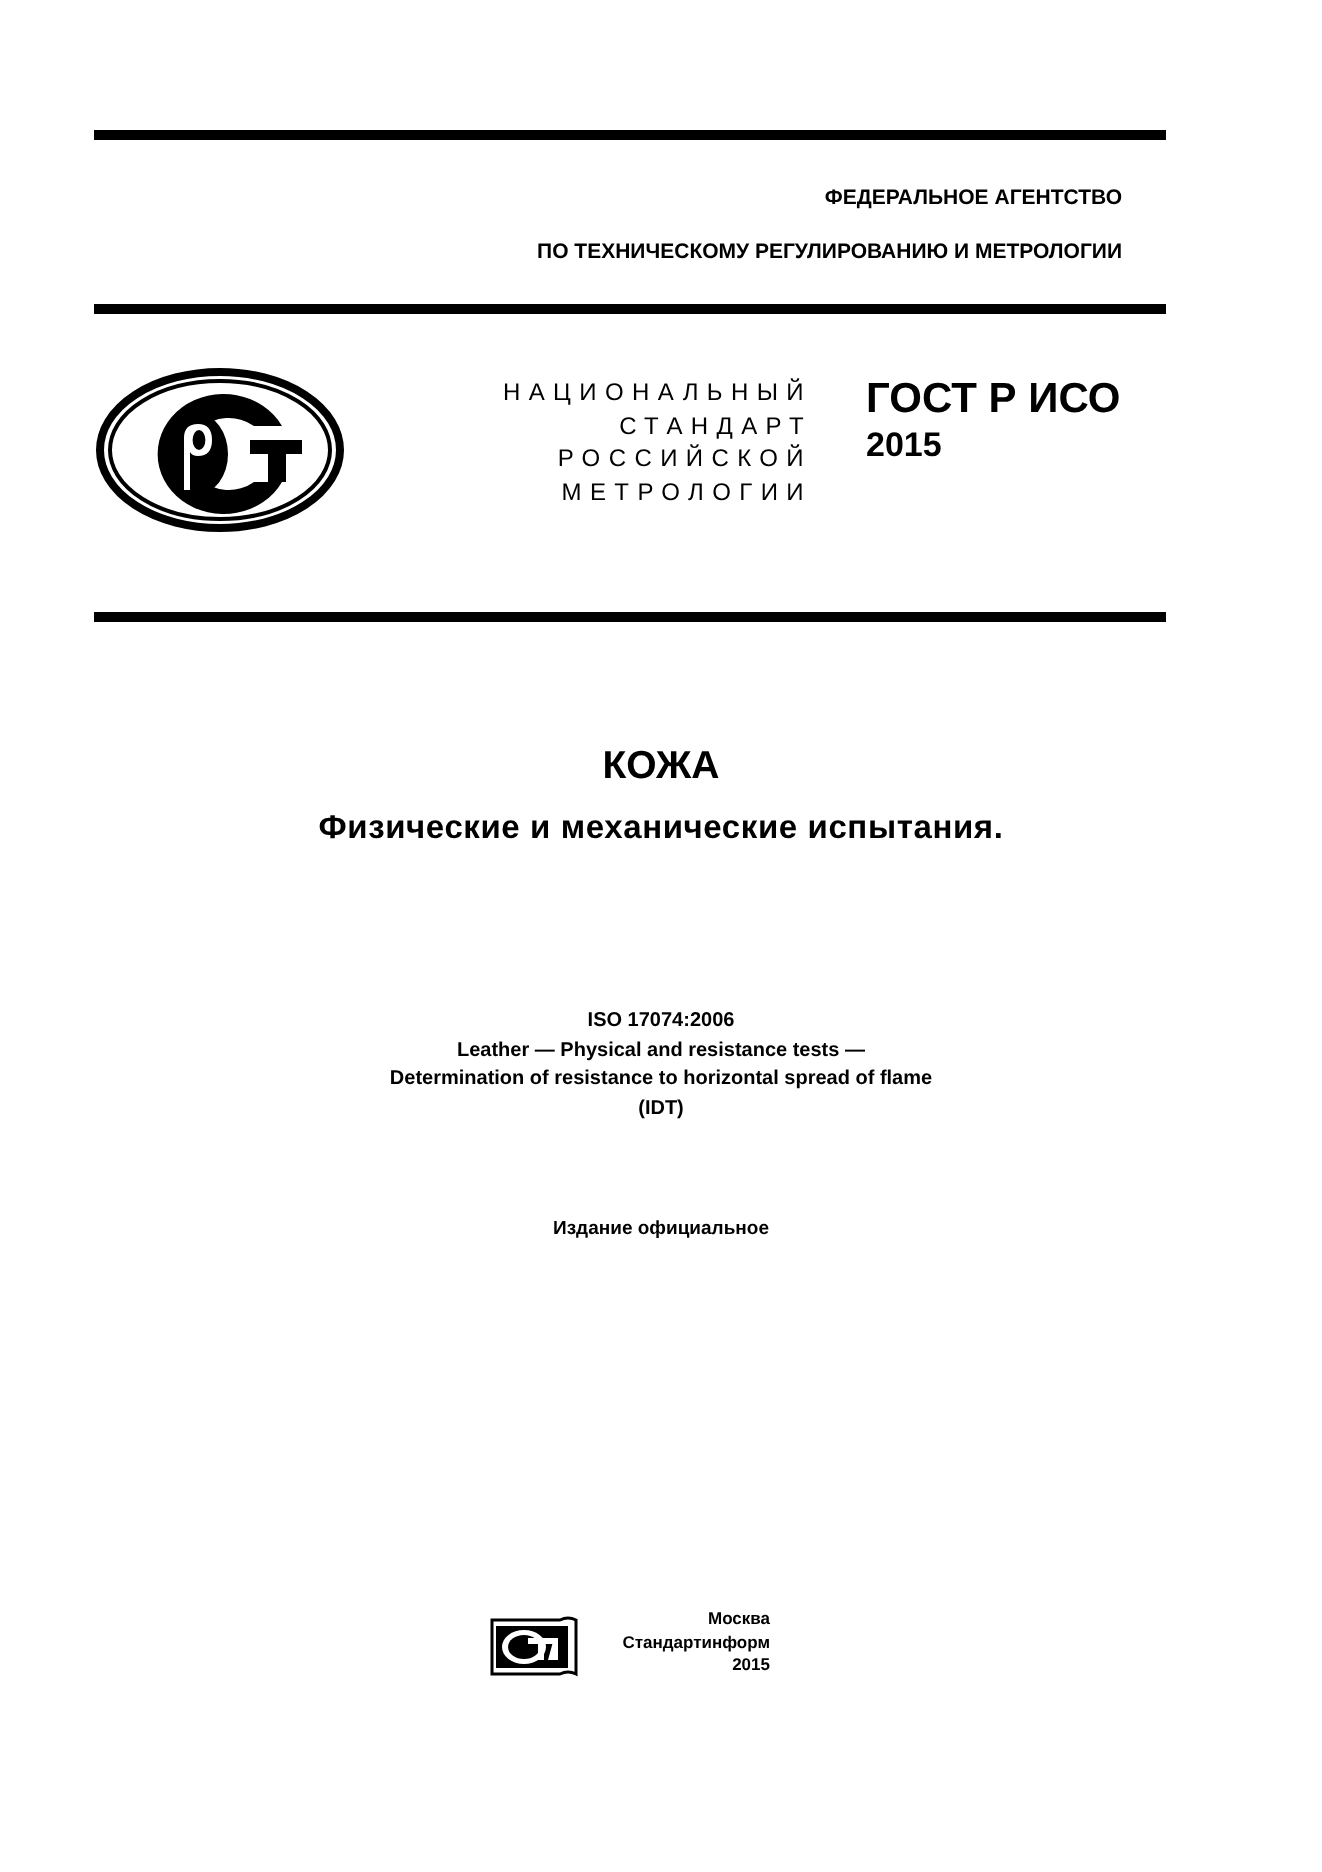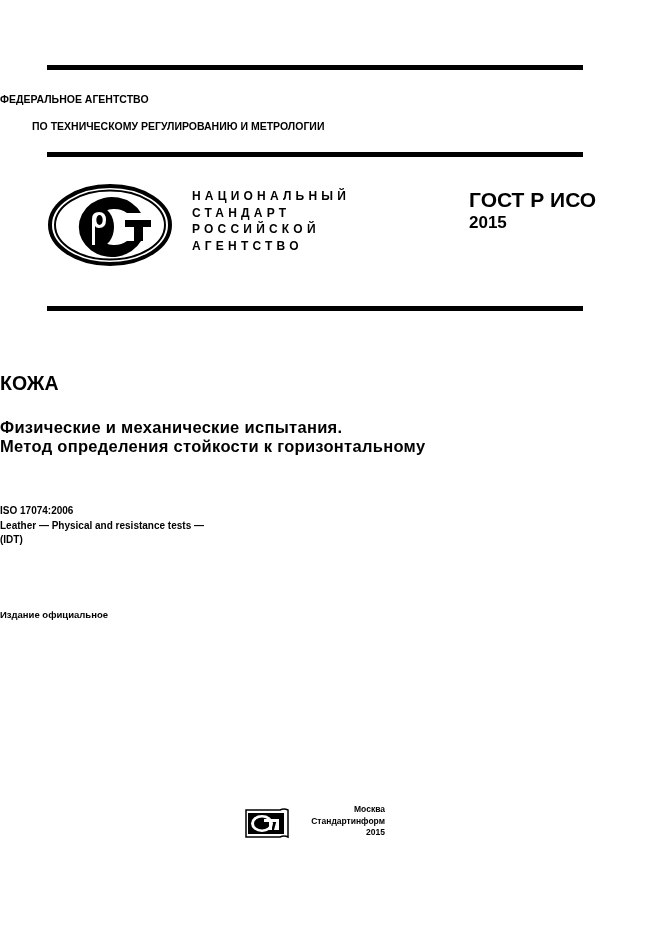--- a/index.html
+++ b/index.html
@@ -5,35 +5,35 @@
     html, body { margin: 0; padding: 0; background: #ffffff; }
     body {
       width: 661px; height: 936px; position: relative; overflow: hidden;
       font-family: "Liberation Sans", sans-serif; color: #000;
     }
     .rule { position: absolute; left: 47px; width: 536px; background: #000; }
     .rule.r1 { top: 65px; height: 5px; }
     .rule.r2 { top: 152px; height: 5px; }
     .rule.r3 { top: 306px; height: 5px; }
 
-    .agency { position: absolute; left: 0; width: 561px; text-align: left; font-weight: bold; font-size: 10.5px; }
+    .agency { position: absolute; left: 0; width: 561px; text-align: right; font-weight: bold; font-size: 10.5px; }
     .agency.l1 { top: 93px; }
-    .agency.l2 { top: 120px; padding-left: 32px; }
+    .agency.l2 { top: 120px; }
 
     .logo { position: absolute; left: 47px; top: 183px; width: 126px; height: 84px; }
 
-    .national { position: absolute; left: 192px; top: 188px; width: 190px; text-align: left;
-      font-weight: bold; font-size: 12px; letter-spacing: 4.2px; line-height: 16.5px; }
+    .national { position: absolute; left: 216px; top: 188px; width: 190px; text-align: right;
+      font-weight: normal; font-size: 12px; letter-spacing: 4.2px; line-height: 16.5px; }
 
-    .gost { position: absolute; left: 433px; top: 187px; font-weight: bold; font-size: 21px; line-height: 25px; margin-left: 36px; }
+    .gost { position: absolute; left: 433px; top: 187px; font-weight: bold; font-size: 21px; line-height: 25px; }
     .gost .year { font-size: 17px; line-height: 22px; display: block; }
 
-    .center { position: absolute; left: 0; width: 661px; font-weight: bold; }
+    .center { position: absolute; left: 0; width: 661px; text-align: center; font-weight: bold; }
     .title { top: 372px; font-size: 19.5px; }
-    .subtitle { top: 405px; font-size: 16.5px; line-height: 19px; letter-spacing: 0.3px; margin-top: 13px; }
+    .subtitle { top: 405px; font-size: 16.5px; line-height: 19px; letter-spacing: 0.3px; }
     .iso { top: 504px; font-size: 10px; line-height: 14.5px; }
     .edition { top: 609px; font-size: 9.5px; }
 
     .pub-logo { position: absolute; left: 244px; top: 807px; width: 46px; height: 33px; }
     .pub-text { position: absolute; left: 295px; top: 804px; width: 90px; text-align: right; font-weight: bold; font-size: 8.5px; line-height: 11.5px; }
     .pub-text div { display: block; }
   </style>
 </head>
 <body>
 
@@ -56,39 +56,39 @@
 
     <rect x="78" y="37" width="26" height="7" fill="#000"></rect>
     <rect x="87" y="37" width="9" height="21" fill="#000"></rect>
   </svg>
 </div>
 
 <div class="national">
   <div>НАЦИОНАЛЬНЫЙ</div>
   <div>СТАНДАРТ</div>
   <div>РОССИЙСКОЙ</div>
-  <div>АГЕНТСТВО</div>
+  <div>МЕТРОЛОГИИ</div>
 </div>
 
 <div class="gost">
   <div>ГОСТ Р ИСО</div>
   <span class="year">2015</span>
 </div>
 
 <div class="rule r3"></div>
 
 <div class="center title">КОЖА</div>
 <div class="center subtitle">
   <div>Физические и механические испытания.</div>
-  <div>Метод определения стойкости к горизонтальному</div>
 </div>
 
 <div class="center iso">
   <div>ISO 17074:2006</div>
   <div>Leather — Physical and resistance tests —</div>
+  <div>Determination of resistance to horizontal spread of flame</div>
   <div>(IDT)</div>
 </div>
 
 <div class="center edition">Издание официальное</div>
 
 <div class="pub-logo">
   <svg width="46" height="33" viewBox="0 0 46 33">
     <path d="M2 3 L36 3 Q40 1 44 3 L44 30 Q40 28 36 30 L2 30 Z" fill="#fff" stroke="#000" stroke-width="1.5"></path>
     <rect x="4" y="6" width="36" height="21" fill="#000"></rect>
     <ellipse cx="18" cy="16.5" rx="11" ry="8.5" fill="#fff"></ellipse>

